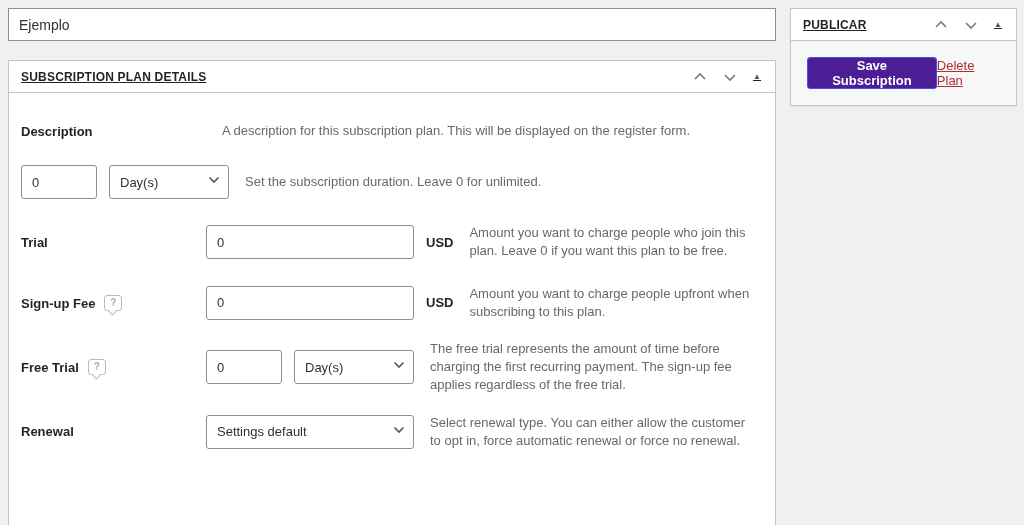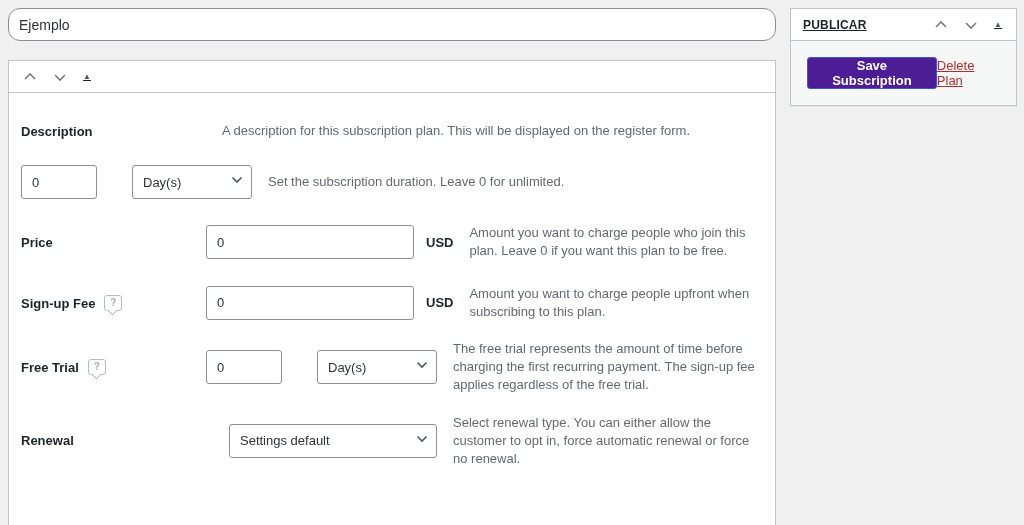--- a/index.html
+++ b/index.html
@@ -7,21 +7,21 @@
   body {
     width:1024px; height:525px; position:relative; overflow:hidden;
     background:#f0f0f1;
     font-family:"Liberation Sans", sans-serif;
     color:#1d2327;
   }
 
   
   #title-input {
     position:absolute; left:8px; top:8px; width:768px; height:33px;
-    border:1px solid #8c8f94; border-radius:12px; background:#fff;
+    border:1px solid #8c8f94; border-radius:0; background:#fff;
     padding:0 10px; font-size:14px; color:#2c3338;
     font-family:"Liberation Sans", sans-serif;
   }
 
   
   .postbox {
     position:absolute; background:#fff;
     border:1px solid #c3c4c7;
     box-shadow:0 1px 1px rgba(0,0,0,.04);
   }
@@ -73,21 +73,21 @@
 
   .ta-wrap { position:relative; line-height:0; }
   .ta-wrap textarea {
     width:208px; height:85px; border:1px solid #8c8f94; border-radius:2px;
     padding:8px 10px; font-size:13px; color:#2c3338; resize:none;
     font-family:"Liberation Sans", sans-serif; line-height:1.4;
   }
   .ta-wrap textarea::placeholder { color:#8c8f94; opacity:1; }
   .resize-grip { position:absolute; right:2px; bottom:3px; pointer-events:none; }
 
-  .select-wrap { position:relative; display:inline-block;margin-left:23px; }
+  .select-wrap { position:relative; display:inline-block; }
   .select-wrap select {
     appearance:none; -webkit-appearance:none;
     height:34px; border:1px solid #8c8f94; border-radius:3px; background:#fff;
     padding:0 30px 0 10px; font-size:13px; color:#2c3338; width:100%;
     font-family:"Liberation Sans", sans-serif;
   }
   .sel-120 { width:120px; }
   .sel-208 { width:208px; }
   .select-chevron { position:absolute; right:9px; top:11px; pointer-events:none; }
 
@@ -121,20 +121,21 @@
     margin-right:4px;
   }
 </style>
 </head>
 <body>
 
 <input id="title-input" type="text" value="Ejemplo" style="">
 
 <div class="postbox postbox-main">
   <div class="postbox-header">
+    <span class="postbox-title">SUBSCRIPTION PLAN DETAILS</span>
     <span class="handle-actions">
       <button class="order-btn" aria-label="move up">
         <svg width="14" height="10" viewBox="0 0 14 10">
             <path d="M2 7 L7 2 L12 7" fill="none" stroke="#787c82" stroke-width="1.6"></path>
           </svg>
       </button>
       <button class="order-btn" aria-label="move down">
         <svg width="14" height="10" viewBox="0 0 14 10">
             <path d="M2 3 L7 8 L12 3" fill="none" stroke="#787c82" stroke-width="1.6"></path>
           </svg>
@@ -162,21 +163,21 @@
           <svg class="select-chevron" width="12" height="8" viewBox="0 0 12 8">
               <path d="M1.5 1.5 L6 6 L10.5 1.5" fill="none" stroke="#50575e" stroke-width="1.6"></path>
             </svg>
         </span>
       </div>
       <div class="helper-col">Set the subscription duration. Leave 0 for unlimited.</div>
     </div>
 
     <div class="form-row row-price">
       <div class="label-col">
-        <span>Price</span>
+        <span>Trial</span>
       </div>
       <div class="control-col">
         <input type="text" class="txt-input w-wide" value="0" style="">
         <span class="currency">USD</span>
       </div>
       <div class="helper-col">Amount you want to charge people who join this plan. Leave 0 if you want this plan to be free.</div>
     </div>
 
     <div class="form-row row-signup">
       <div class="label-col">

